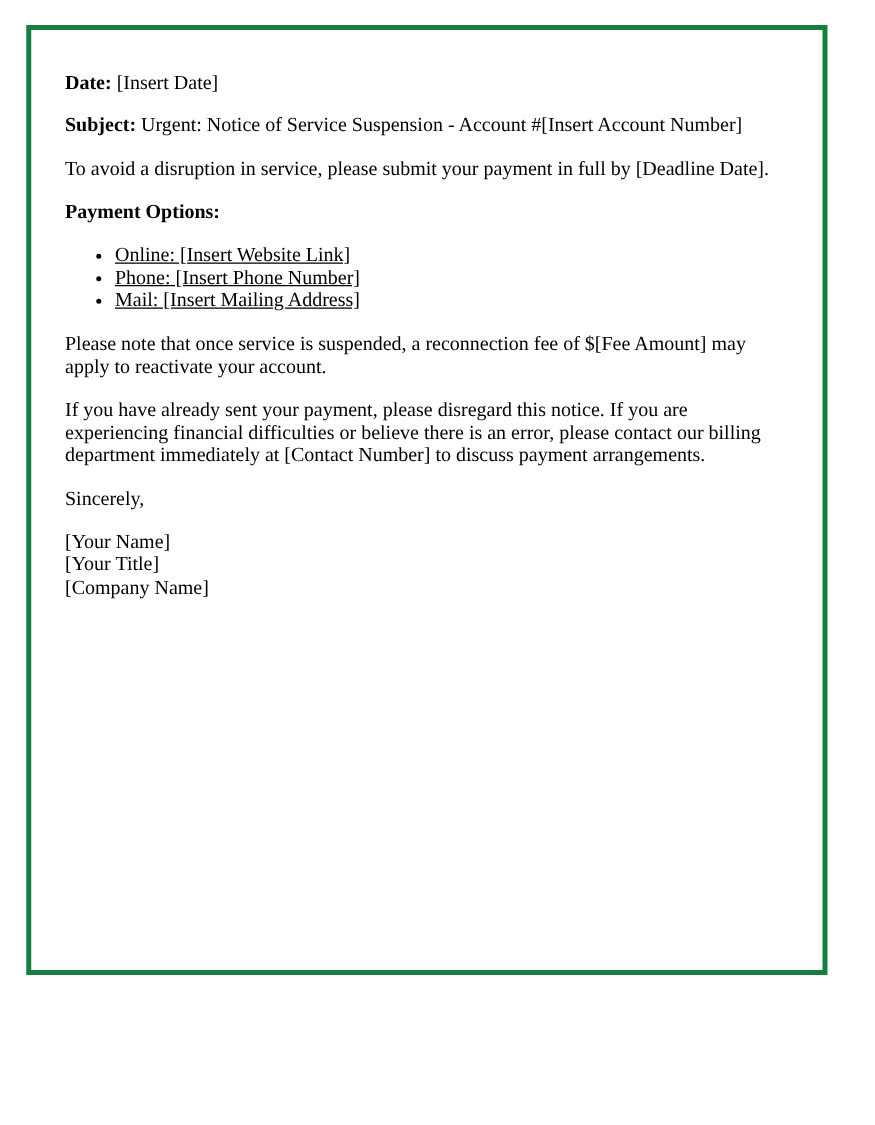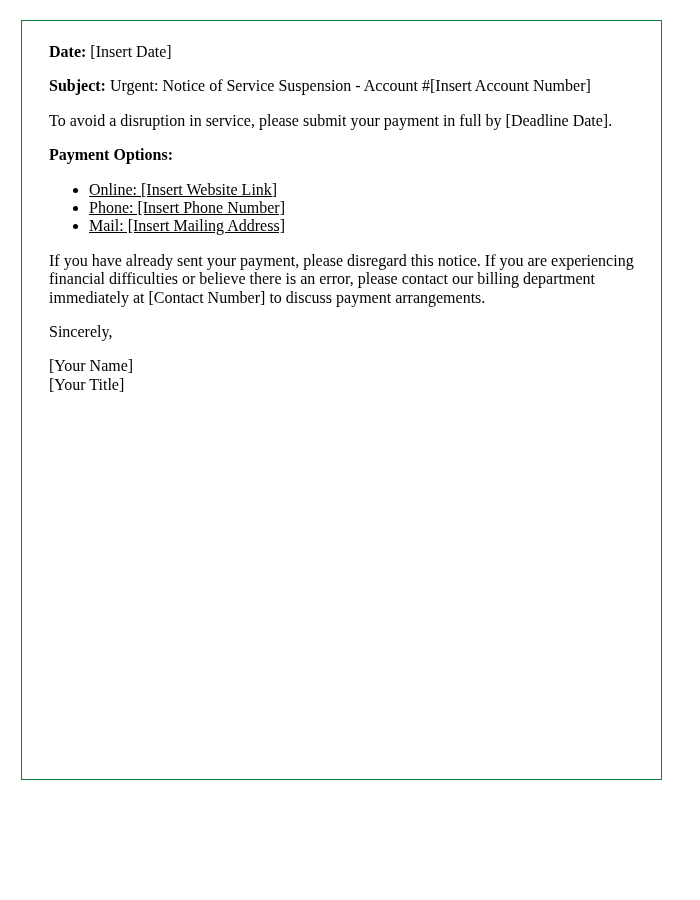--- a/index.html
+++ b/index.html
@@ -16,22 +16,22 @@
     font-size: 16px;
     color: #000000;
   }
   .doc-page {
     position: absolute;
     left: 21px;
     top: 20px;
     width: 641px;
     height: 760px;
     box-sizing: border-box;
-    border: 1px solid #15803d;
-    padding: 6px 27px;
+    border: 4px solid #15803d;
+    padding: 18px 27px;
     background: #ffffff;
   }
   .doc-page p {
     margin: 16px 0;
     line-height: 1.15;
   }
   .doc-page ul {
     margin: 16px 0;
     padding-left: 40px;
     line-height: 1.15;
@@ -76,23 +76,25 @@
       <span>Online: [Insert Website Link]</span>
     </li>
     <li>
       <span>Phone: [Insert Phone Number]</span>
     </li>
     <li>
       <span>Mail: [Insert Mailing Address]</span>
     </li>
   </ul>
 
+  <p>Please note that once service is suspended, a reconnection fee of $[Fee Amount] may apply to reactivate your account.</p>
 
   <p>If you have already sent your payment, please disregard this notice. If you are experiencing financial difficulties or believe there is an error, please contact our billing department immediately at [Contact Number] to discuss payment arrangements.</p>
 
   <p>Sincerely,</p>
 
   <p>
     <span class="sig-line">[Your Name]</span>
     <span class="sig-line">[Your Title]</span>
+    <span class="sig-line">[Company Name]</span>
   </p>
 
 </div>
 
 </body></html>

